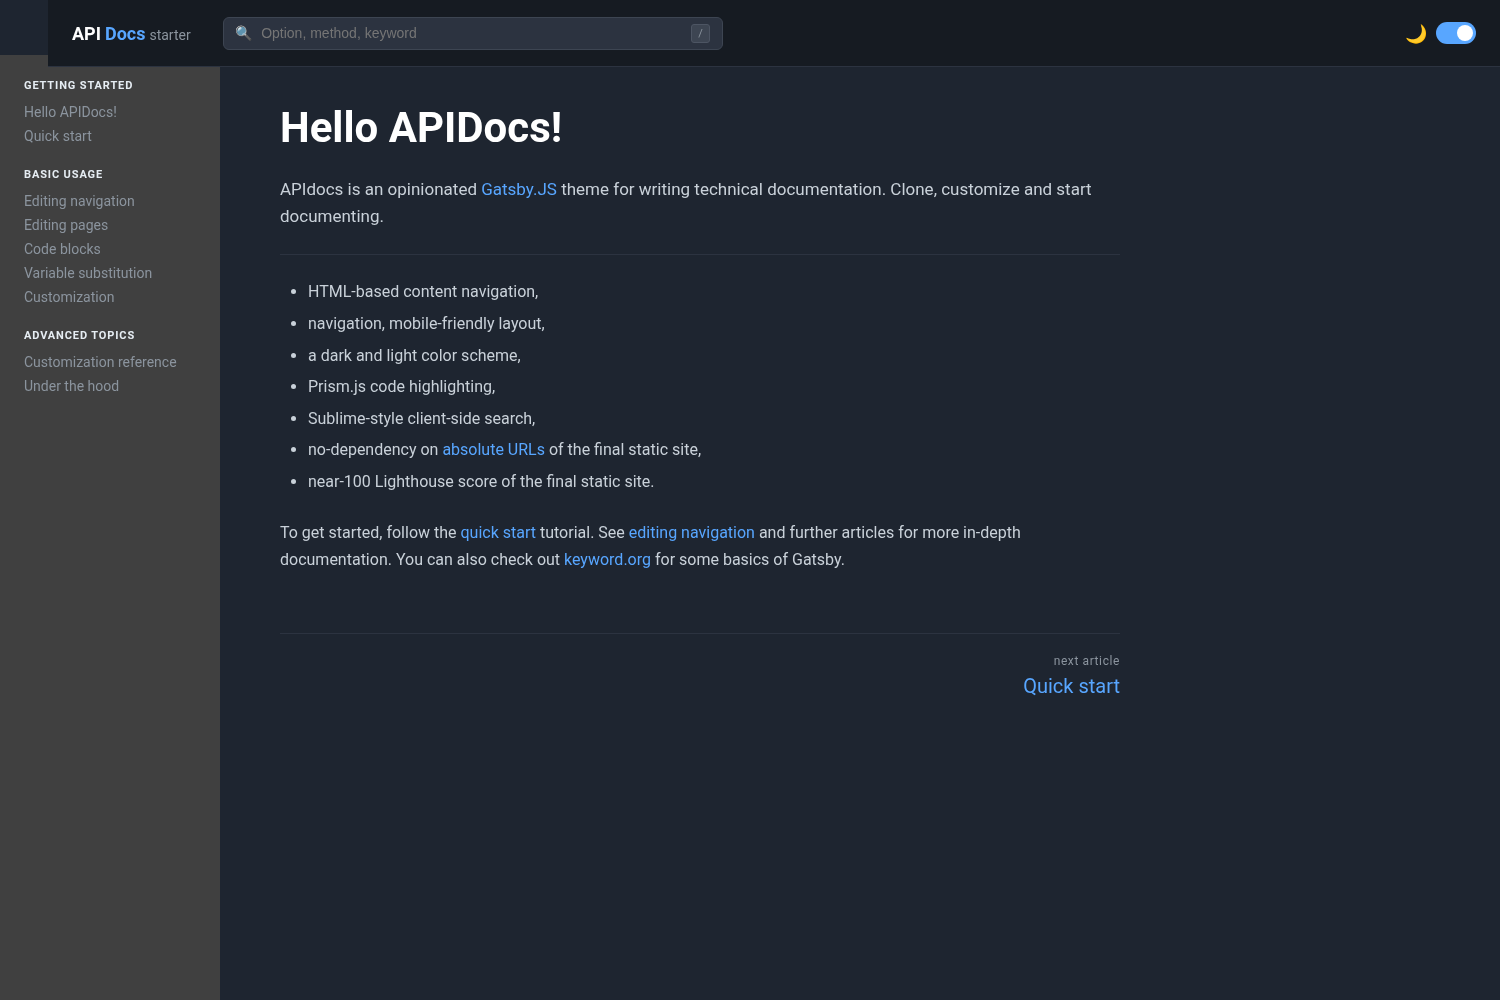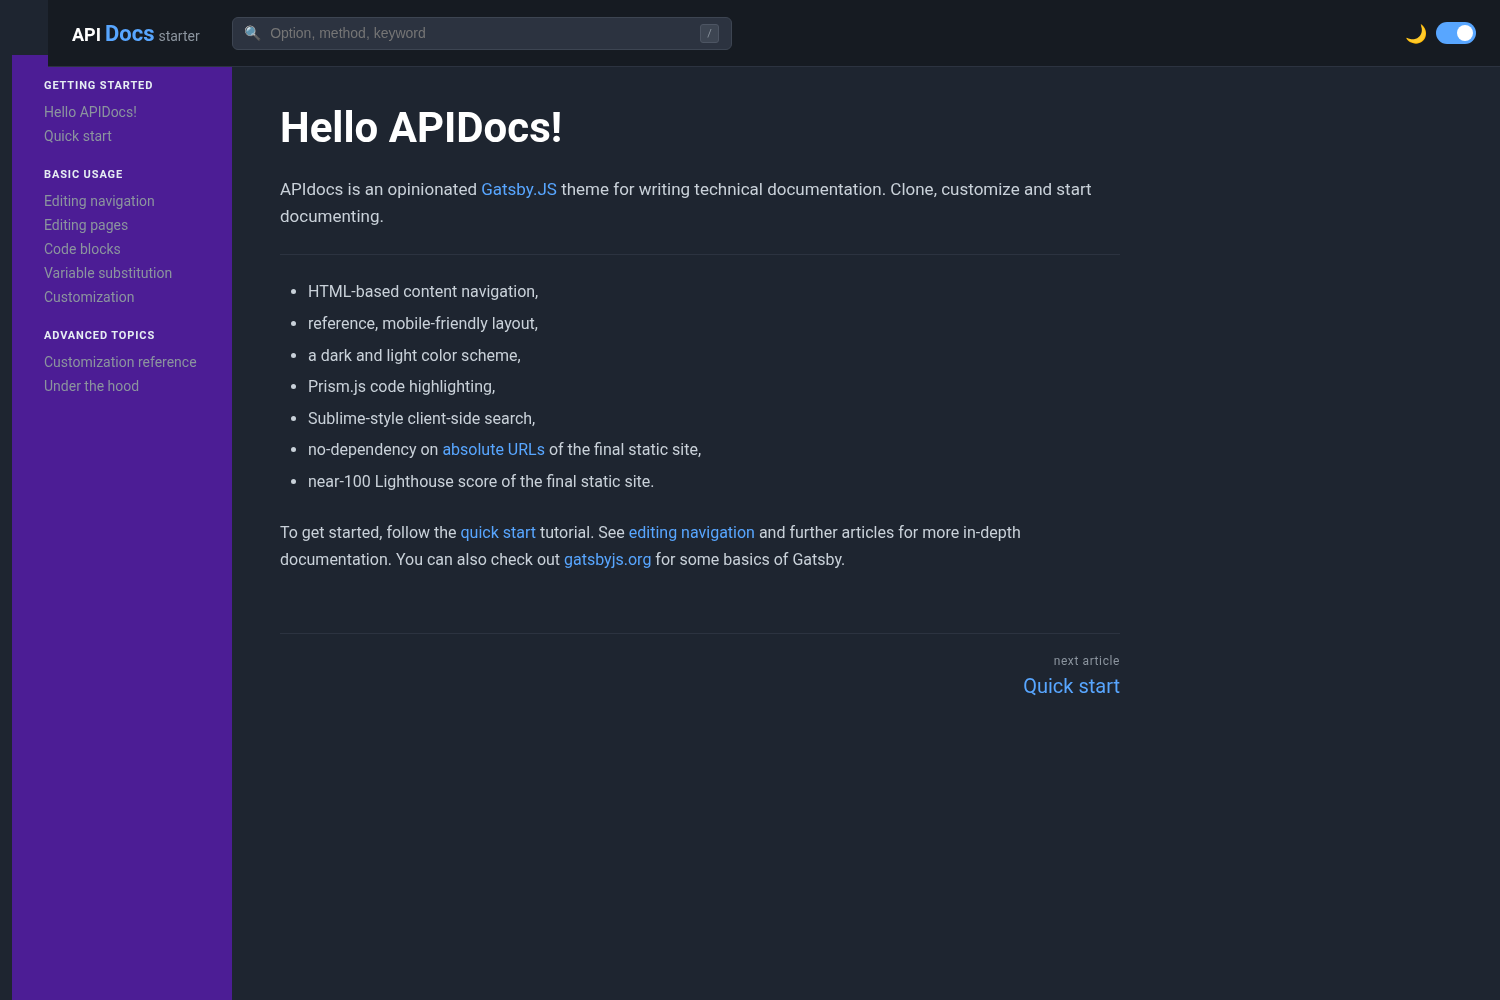--- a/index.html
+++ b/index.html
@@ -31,21 +31,21 @@
       margin-right: 32px;
       white-space: nowrap;
     }
     #logo-api {
       font-weight: 700;
       font-size: 18px;
       color: #ffffff;
     }
     #logo-docs {
       font-weight: 700;
-      font-size: 22px;
+      font-size: 18px;
       color: #58a6ff;
     }
     #logo-starter {
       font-size: 14px;
       color: #8b949e;
     }
     #search-bar {
       display: flex;
       align-items: center;
       background-color: #2c3340;
@@ -109,27 +109,26 @@
     #layout {
       display: flex;
       padding-top: 55px;
       min-height: 1000px;
     }
 
     
     #sidebar {
       width: 220px;
       min-width: 220px;
-      background-color: #4c1d95;
-      padding: 24px 32px;
+      background-color: #404040;
+      padding: 24px 24px;
       position: fixed;
       top: 55px;
       bottom: 0;
       overflow-y: auto;
-      margin-left: 12px;
     }
     .sidebar-section-title {
       font-size: 11px;
       font-weight: 700;
       color: #e6edf3;
       letter-spacing: 0.08em;
       text-transform: uppercase;
       margin-bottom: 8px;
       margin-top: 20px;
     }
@@ -261,30 +260,30 @@
     <p class="intro-text">
       <span>APIdocs is an opinionated </span><a class="inline-link">Gatsby.JS</a><span> theme for writing technical documentation. Clone, customize and start documenting.</span>
     </p>
 
     <hr class="divider">
 
 
     <ul class="feature-list" id="feature-list">
 
     <li>HTML-based content navigation,</li>
-        <li>reference, mobile-friendly layout,</li>
+        <li>navigation, mobile-friendly layout,</li>
         <li>a dark and light color scheme,</li>
         <li>Prism.js code highlighting,</li>
         <li>Sublime-style client-side search,</li>
         <li>no-dependency on <a class="inline-link">absolute URLs</a> of the final static site,</li>
         <li>near-100 Lighthouse score of the final static site.</li>
       </ul>
 
     <p class="section-text">
-      <span>To get started, follow the </span><a class="inline-link">quick start</a><span> tutorial. See </span><a class="inline-link">editing navigation</a><span> and further articles for more in-depth documentation. You can also check out </span><a class="inline-link">gatsbyjs.org</a><span> for some basics of Gatsby.</span>
+      <span>To get started, follow the </span><a class="inline-link">quick start</a><span> tutorial. See </span><a class="inline-link">editing navigation</a><span> and further articles for more in-depth documentation. You can also check out </span><a class="inline-link">keyword.org</a><span> for some basics of Gatsby.</span>
     </p>
 
     <div class="article-footer">
       <p class="next-label">next article</p>
       <a class="next-link">Quick start</a>
     </div>
   </main>
 
 </div>
 

